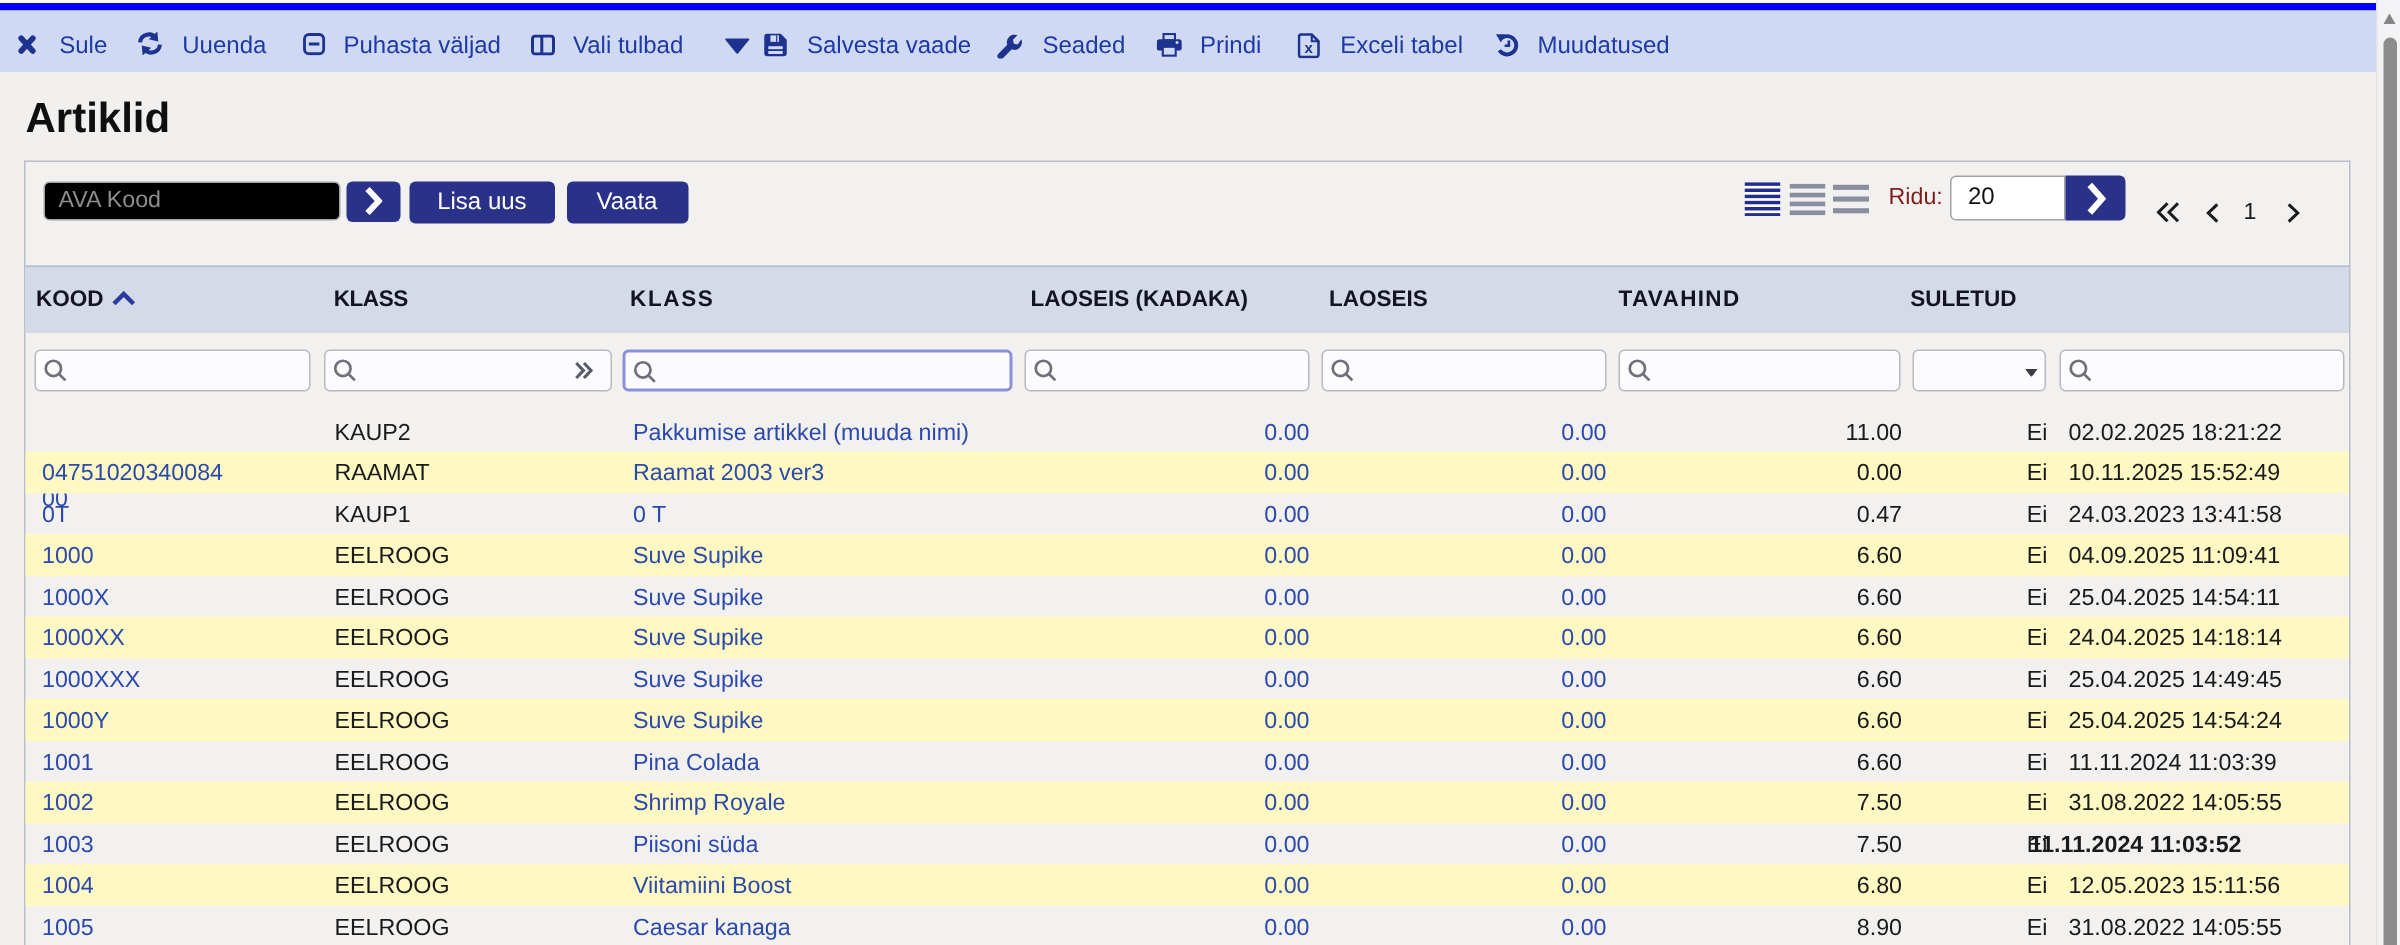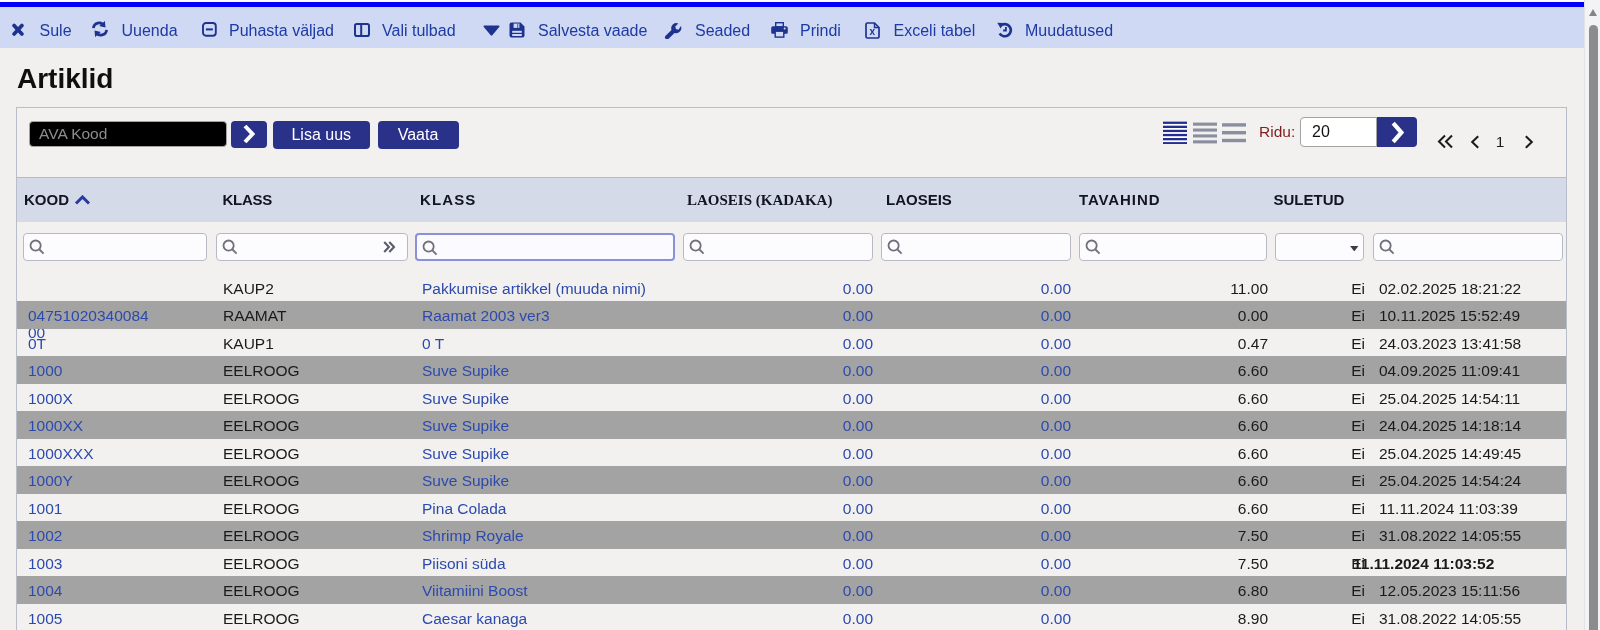--- a/index.html
+++ b/index.html
@@ -13,21 +13,21 @@
 .tb-ico { position:absolute; }
 .title { left:17px; top:62.5px; font-size:28px; font-weight:bold; color:#0f0f0f; }
 .panel { left:16px; top:107px; width:1551px; height:523px; border:1px solid #b9bdc9; border-bottom:none; background:#f2f1ef; }
 .panel .abs { position:absolute; }
 .inp { border:1px solid #a3a3a3; border-radius:4px; background:#000000; }
 .navybtn { background:#2a3189; border-radius:4px; color:#fff; text-align:center; border:none; }
 .hdr { left:0; top:69px; width:1549px; height:45px; background:#d5dae8; border-top:1px solid #b3b9d0; }
 .hcell { position:absolute; top:0; height:44px; line-height:44px; font-weight:bold; font-size:15px; color:#131324; white-space:nowrap; }
 .fint { position:absolute; top:125px; height:28px; border:1px solid #b7bac4; border-radius:4px; background:#fcfcfe; }
 .row { position:absolute; left:0; width:1549px; height:27.5px; font-size:15.5px; }
-.row.even { background:#a3a3a3; }
+.row.even { background:#fef9c3; }
 .cell { position:absolute; top:0; height:27.5px; line-height:29px; white-space:nowrap; }
 .blue { color:#2c4aad; }
 .blk { color:#1a1a1a; }
 .r { text-align:right; width:110px; }
 .scroll { left:1584px; top:0; width:16px; height:630px; background:#f3f3f5; border-left:1px solid #e3e3e5; }
 .thumb { position:absolute; left:4px; top:25px; width:9px; height:610px; background:#8c8c8c; border-radius:4.5px; }
 .uparr { position:absolute; left:3.5px; top:9px; width:0; height:0; border-left:4.5px solid transparent; border-right:4.5px solid transparent; border-bottom:7.5px solid #858585; }
 </style>
 </head>
 <body>
@@ -136,21 +136,21 @@
     <div class="abs" style="left:1472px;top:25px;width:22px;text-align:center;font-size:15.5px;color:#1c1c1c;line-height:17px;">1</div>
     <svg class="abs" style="left:1507px;top:26.5px;" width="10" height="14" viewBox="0 0 10 14">
       <path d="M1.8 1.2 L7.8 7 L1.8 12.8" fill="none" stroke="#1c1c1c" stroke-width="2.05"></path>
     </svg>
     <div class="abs hdr">
       <div class="hcell" style="left:7px;">KOOD<svg width="17" height="10" viewBox="0 0 17 10" style="margin-left:5px;">
           <path d="M2 8.5 L8.5 2 L15 8.5" fill="none" stroke="#2b3a9e" stroke-width="3"></path>
         </svg></div>
       <div class="hcell" style="left:205.5px;letter-spacing:-0.3px;">KLASS</div>
       <div class="hcell" style="left:403px;letter-spacing:1.1px;">KLASS</div>
-      <div class="hcell" style="left:670px;font-family:Liberation Serif, serif;">LAOSEIS (KADAKA)</div>
+      <div class="hcell" style="left:670px;">LAOSEIS (KADAKA)</div>
       <div class="hcell" style="left:869px;">LAOSEIS</div>
       <div class="hcell" style="left:1062px;letter-spacing:0.9px;">TAVAHIND</div>
       <div class="hcell" style="left:1256.5px;">SULETUD</div>
     </div>
     <div class="fint" style="left:6px;width:184px;">
       <svg width="17" height="17" viewBox="0 0 17 17" style="position:absolute;left:5px;top:5px;">
         <circle cx="6.6" cy="6.6" r="5.1" fill="none" stroke="#70707c" stroke-width="1.8"></circle>
         <line x1="10.5" y1="10.5" x2="14.6" y2="14.6" stroke="#70707c" stroke-width="1.8"></line>
       </svg>
     </div>

